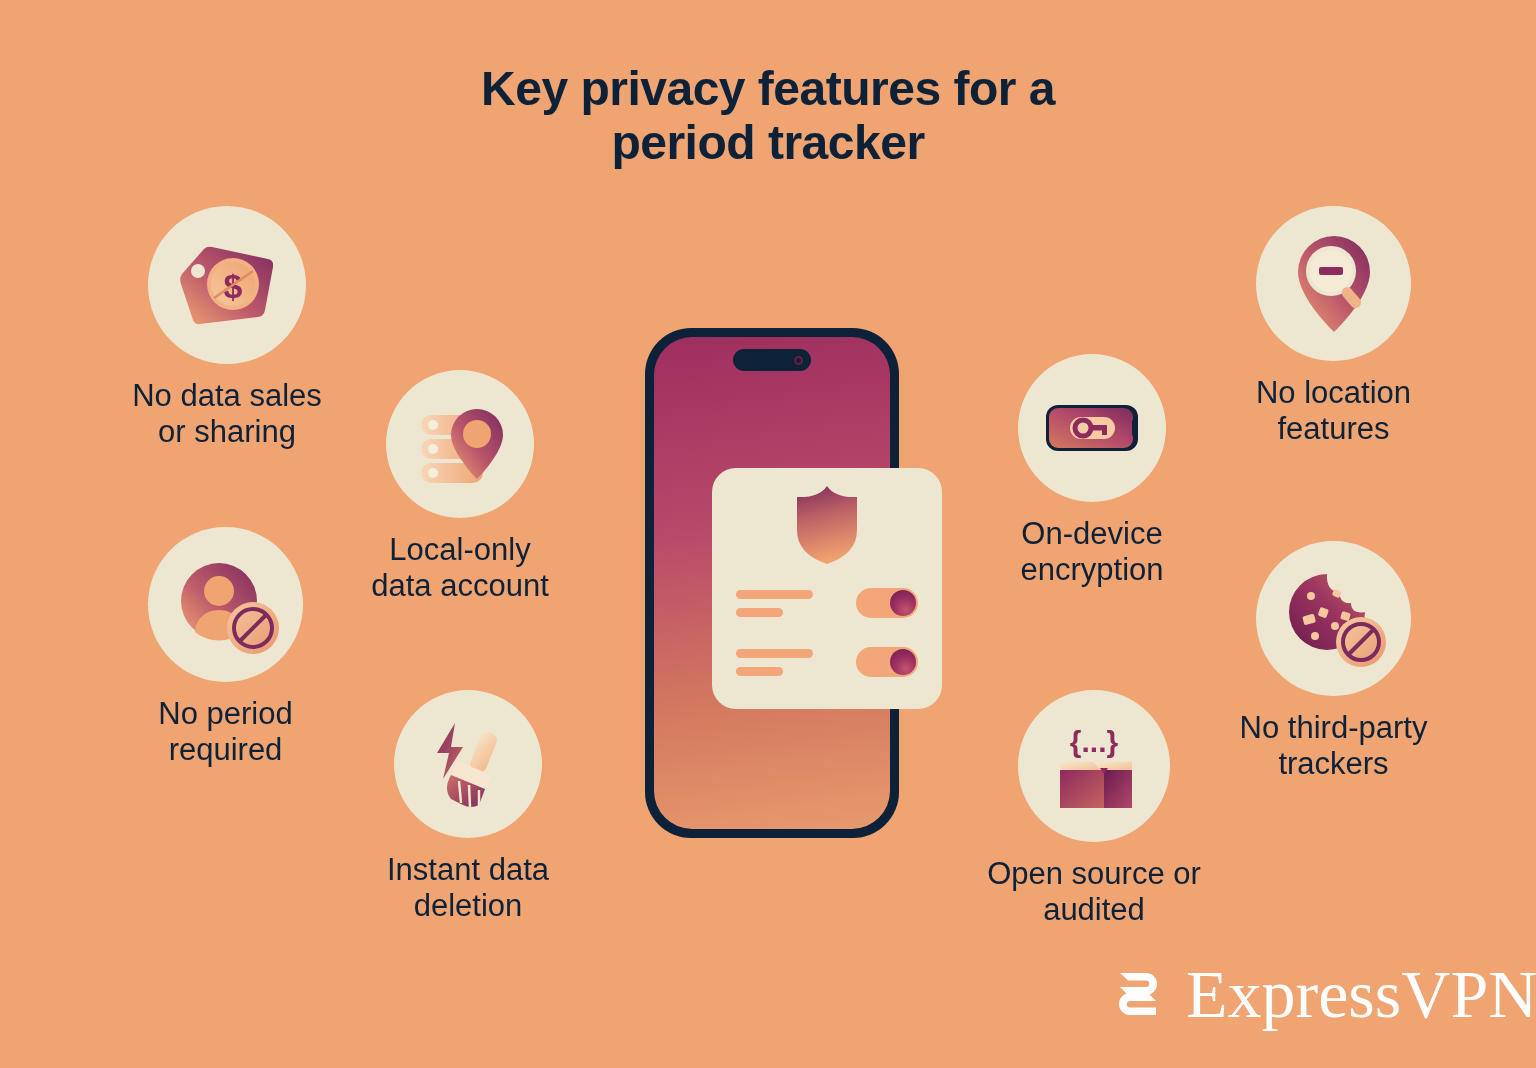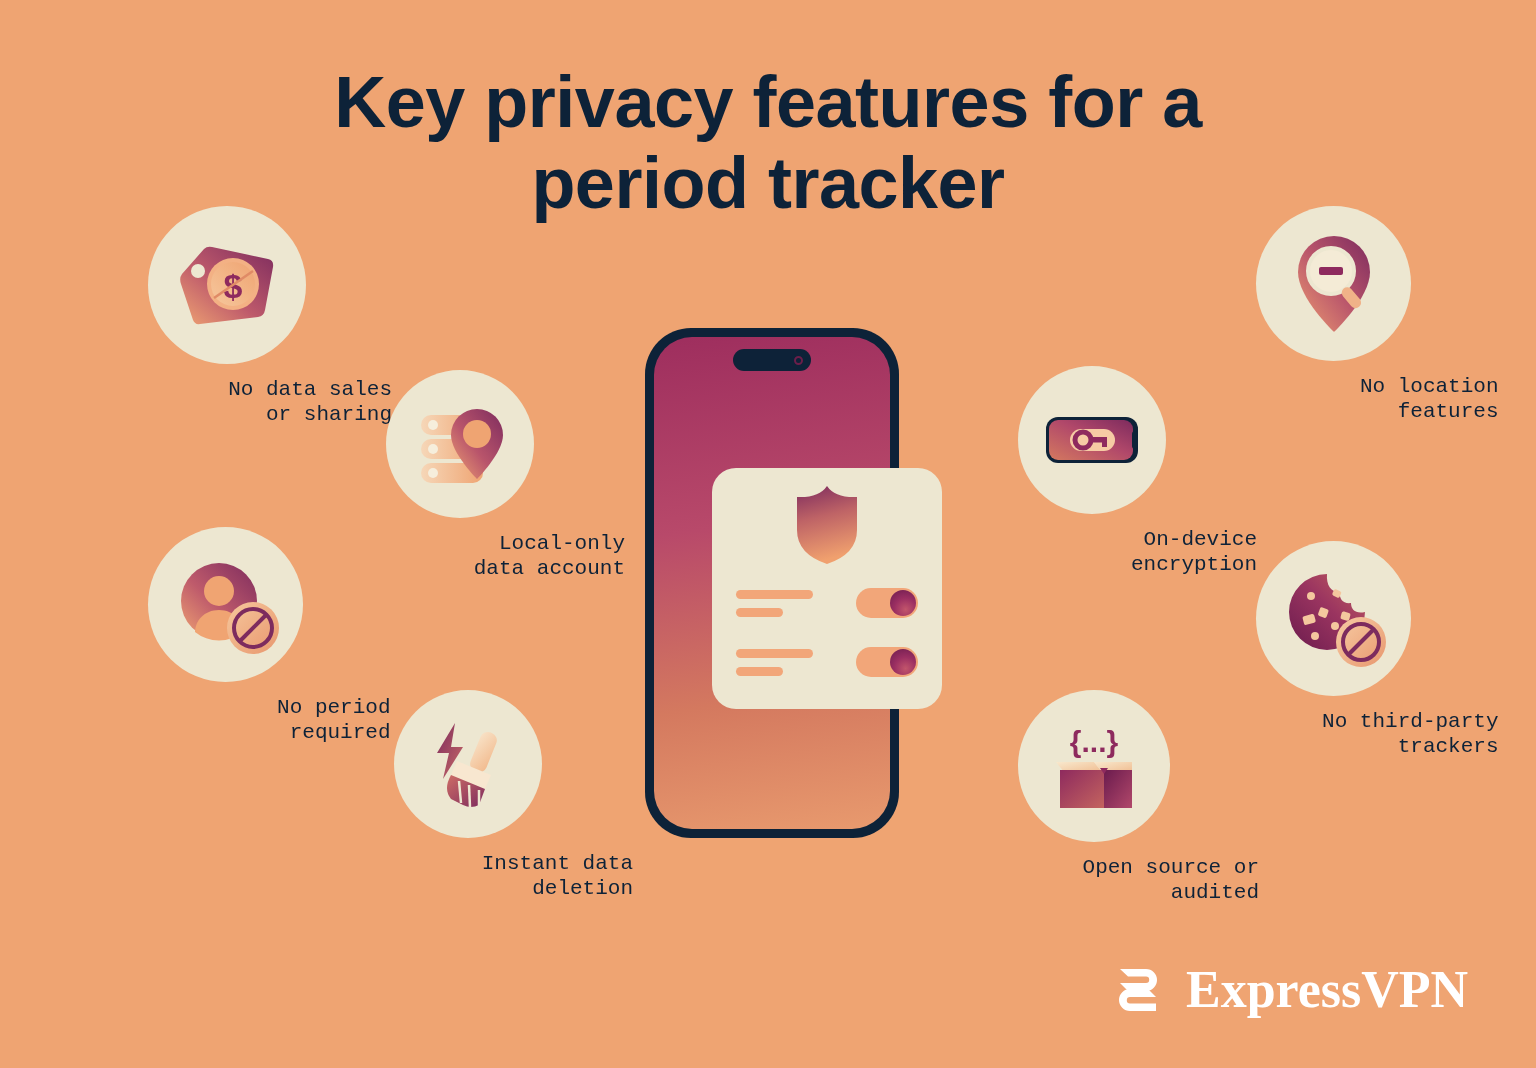--- a/index.html
+++ b/index.html
@@ -8,50 +8,49 @@
     background:#EFA472;
     font-family:"Liberation Sans", sans-serif;
     position:relative;
     -webkit-font-smoothing:antialiased;
   }
 
   
   #title {
     position:absolute; left:0; top:62px; width:1536px;
     text-align:center;
-    font-size:72px; font-weight:bold; line-height:1.12;
+    font-size:48px; font-weight:bold; line-height:1.12;
     color:#0D2238; letter-spacing:-0.5px;
     white-space:pre-line;
   }
 
   
   .feature { position:absolute; }
   .circle {
     border-radius:50%;
     background:#EDE7D1;
     position:relative;
     display:flex; align-items:center; justify-content:center;
   }
   .flabel {
     position:absolute; left:50%; transform:translateX(-50%);
-    text-align:right;
+    text-align:center;
     color:#0D2238;
-    font-size:21px; line-height:1.17;
+    font-size:31px; line-height:1.17;
     white-space:pre-line;
     width:330px;
-    font-family:Liberation Mono, monospace;
   }
   .lbl-below { top:100%; margin-top:14px; }
 
   
   #f-no-data-sales  { left:148px;  top:206px; }
   #f-local-only     { left:386px;  top:370px; }
   #f-no-account     { left:148px;  top:527px; }
   #f-instant-del    { left:394px;  top:690px; }
-  #f-on-device      { left:1018px; top:366px; }
+  #f-on-device      { left:1018px; top:354px; }
   #f-no-location    { left:1256px; top:206px; }
   #f-no-3p          { left:1256px; top:541px; }
   #f-open-source    { left:1018px; top:690px; }
 
   #f-no-data-sales .circle { width:158px; height:158px; }
   #f-no-account    .circle { width:155px; height:155px; }
   #f-no-location   .circle { width:155px; height:155px; }
   #f-no-3p         .circle { width:155px; height:155px; }
   #f-local-only    .circle { width:148px; height:148px; }
   #f-instant-del   .circle { width:148px; height:148px; }
@@ -118,23 +117,22 @@
 
   
   #logo {
     position:absolute; left:1108px; top:960px;
     display:flex; align-items:center; gap:18px;
   }
   #logo-mark { width:60px; height:60px; }
   #logo-text {
     color:#FFFFFF;
     font-family:"Liberation Serif", serif;
-    font-size:52px; letter-spacing:0px;
+    font-size:68px; letter-spacing:0px;
     line-height:1;
-    font-weight:bold;
   }
 </style>
 </head>
 <body>
 
 <h1 id="title">Key privacy features for a
 period tracker</h1>
 
 <div class="feature" id="f-no-data-sales">
   <div class="circle">

